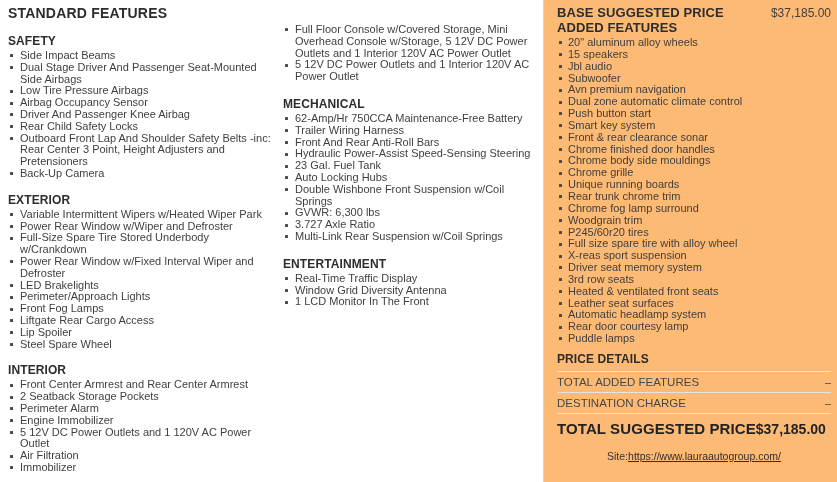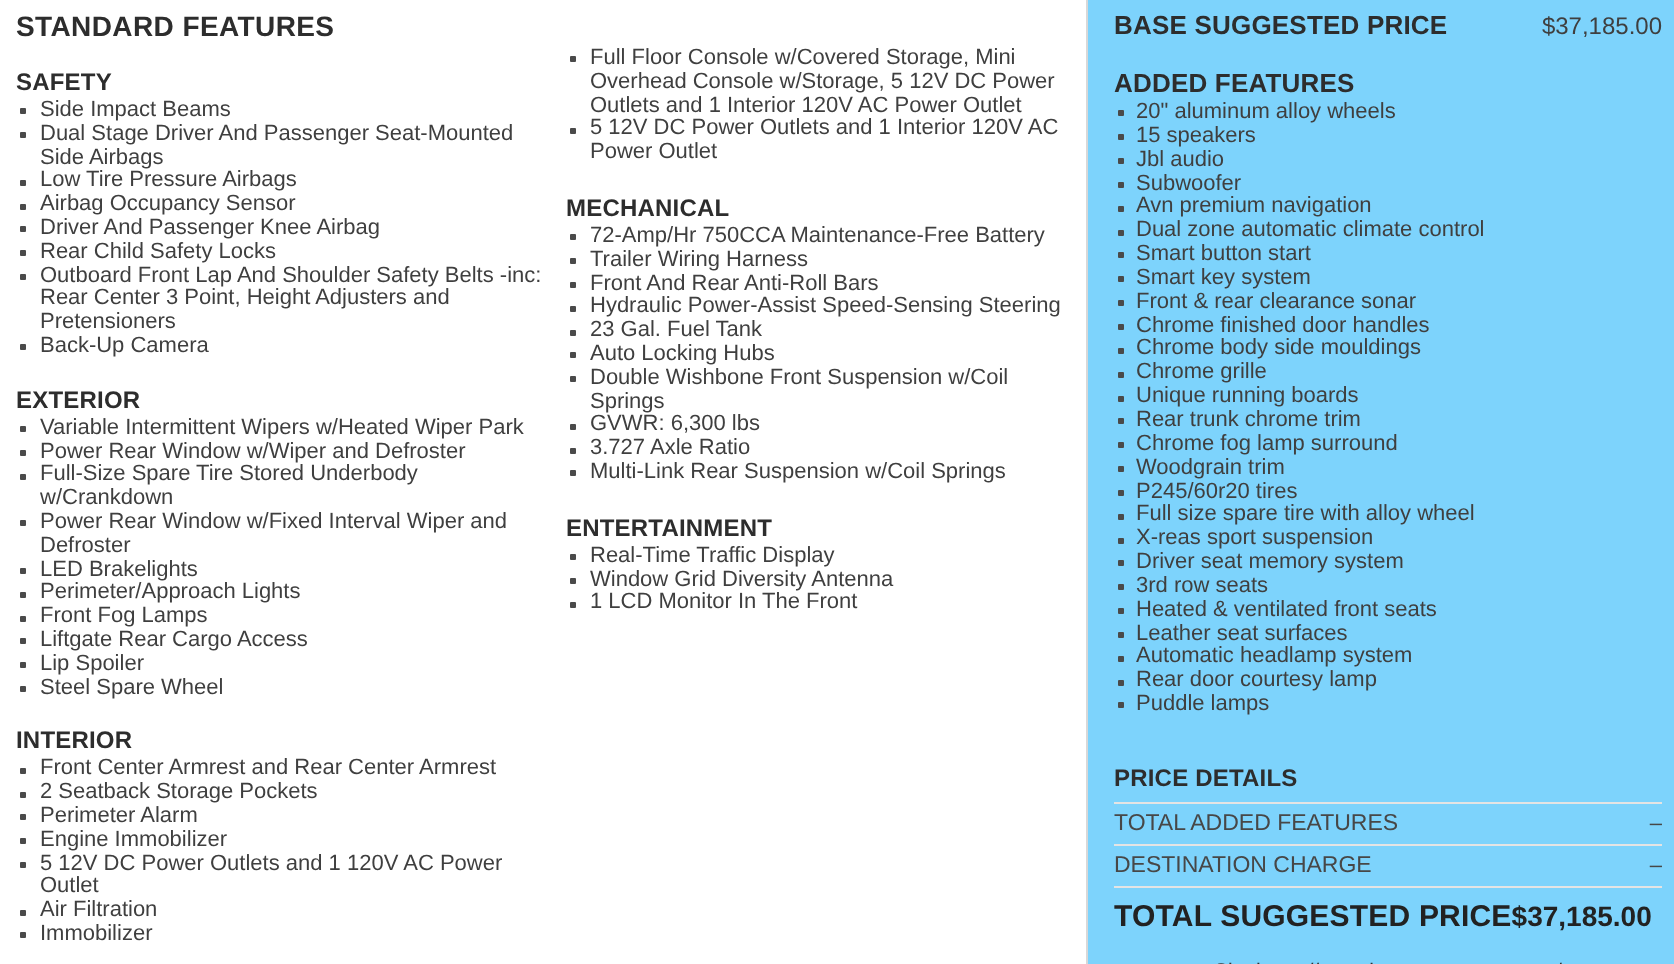--- a/index.html
+++ b/index.html
@@ -23,29 +23,29 @@
     font-size:11px;line-height:11.8px;color:#3f3f3f;
   }
   ul.features li::before{
     content:"";position:absolute;left:2px;top:4.4px;
     width:3px;height:3px;background:#4a4a4a;border-radius:0.5px;
   }
   
   .right-panel{
     position:absolute;left:543px;top:0;width:294px;height:482px;
     border-left:1px solid #d8d8d8;box-sizing:border-box;
-    padding:5px 6px 0 13px;background:#7dd3fc;
+    padding:5px 6px 0 13px;background:#fdba74;
   }
   .base-price-row{display:flex;justify-content:space-between;align-items:baseline;}
   .base-price-label{font-size:13px;font-weight:bold;color:#2d2d2d;line-height:15px;letter-spacing:.1px;}
   .base-price-value{font-size:12px;color:#3f3f3f;}
-  .added-heading{font-size:13px;font-weight:bold;color:#2d2d2d;line-height:15px;margin-top:14px;letter-spacing:.1px;}
+  .added-heading{font-size:13px;font-weight:bold;color:#2d2d2d;line-height:15px;margin-top:0;letter-spacing:.1px;}
   .right-panel ul.features{margin-top:2px;}
   .right-panel ul.features li{padding-left:11px;line-height:11.85px;}
-  .price-details{margin-top:20px;}
+  .price-details{margin-top:4px;}
   .price-details-heading{
     font-size:12px;font-weight:bold;color:#2d2d2d;
     padding:3px 0 5px 0;border-bottom:1px solid #e4e4e4;letter-spacing:.1px;
   }
   .price-row{
     display:flex;justify-content:space-between;align-items:center;
     padding:4px 0;border-bottom:1px solid #e4e4e4;
   }
   .price-row-label{font-size:11.5px;color:#474747;}
   .price-row-value{font-size:11px;color:#474747;}
@@ -112,21 +112,21 @@
   <ul class="features">
 
   <li>Full Floor Console w/Covered Storage, Mini Overhead Console w/Storage, 5 12V DC Power Outlets and 1 Interior 120V AC Power Outlet</li>
       <li>5 12V DC Power Outlets and 1 Interior 120V AC Power Outlet</li>
     </ul>
 
   <div class="section">
     <h3 class="section-heading">MECHANICAL</h3>
     <ul class="features">
 
-    <li>72-Amp/Hr 750CCA Maintenance-Free Battery</li>
+    <li>62-Amp/Hr 750CCA Maintenance-Free Battery</li>
         <li>Trailer Wiring Harness</li>
         <li>Front And Rear Anti-Roll Bars</li>
         <li>Hydraulic Power-Assist Speed-Sensing Steering</li>
         <li>23 Gal. Fuel Tank</li>
         <li>Auto Locking Hubs</li>
         <li>Double Wishbone Front Suspension w/Coil Springs</li>
         <li>GVWR: 6,300 lbs</li>
         <li>3.727 Axle Ratio</li>
         <li>Multi-Link Rear Suspension w/Coil Springs</li>
       </ul>
@@ -151,21 +151,21 @@
 
   <div class="added-heading">ADDED FEATURES</div>
   <ul class="features">
 
   <li>20" aluminum alloy wheels</li>
       <li>15 speakers</li>
       <li>Jbl audio</li>
       <li>Subwoofer</li>
       <li>Avn premium navigation</li>
       <li>Dual zone automatic climate control</li>
-      <li>Smart button start</li>
+      <li>Push button start</li>
       <li>Smart key system</li>
       <li>Front &amp; rear clearance sonar</li>
       <li>Chrome finished door handles</li>
       <li>Chrome body side mouldings</li>
       <li>Chrome grille</li>
       <li>Unique running boards</li>
       <li>Rear trunk chrome trim</li>
       <li>Chrome fog lamp surround</li>
       <li>Woodgrain trim</li>
       <li>P245/60r20 tires</li>

